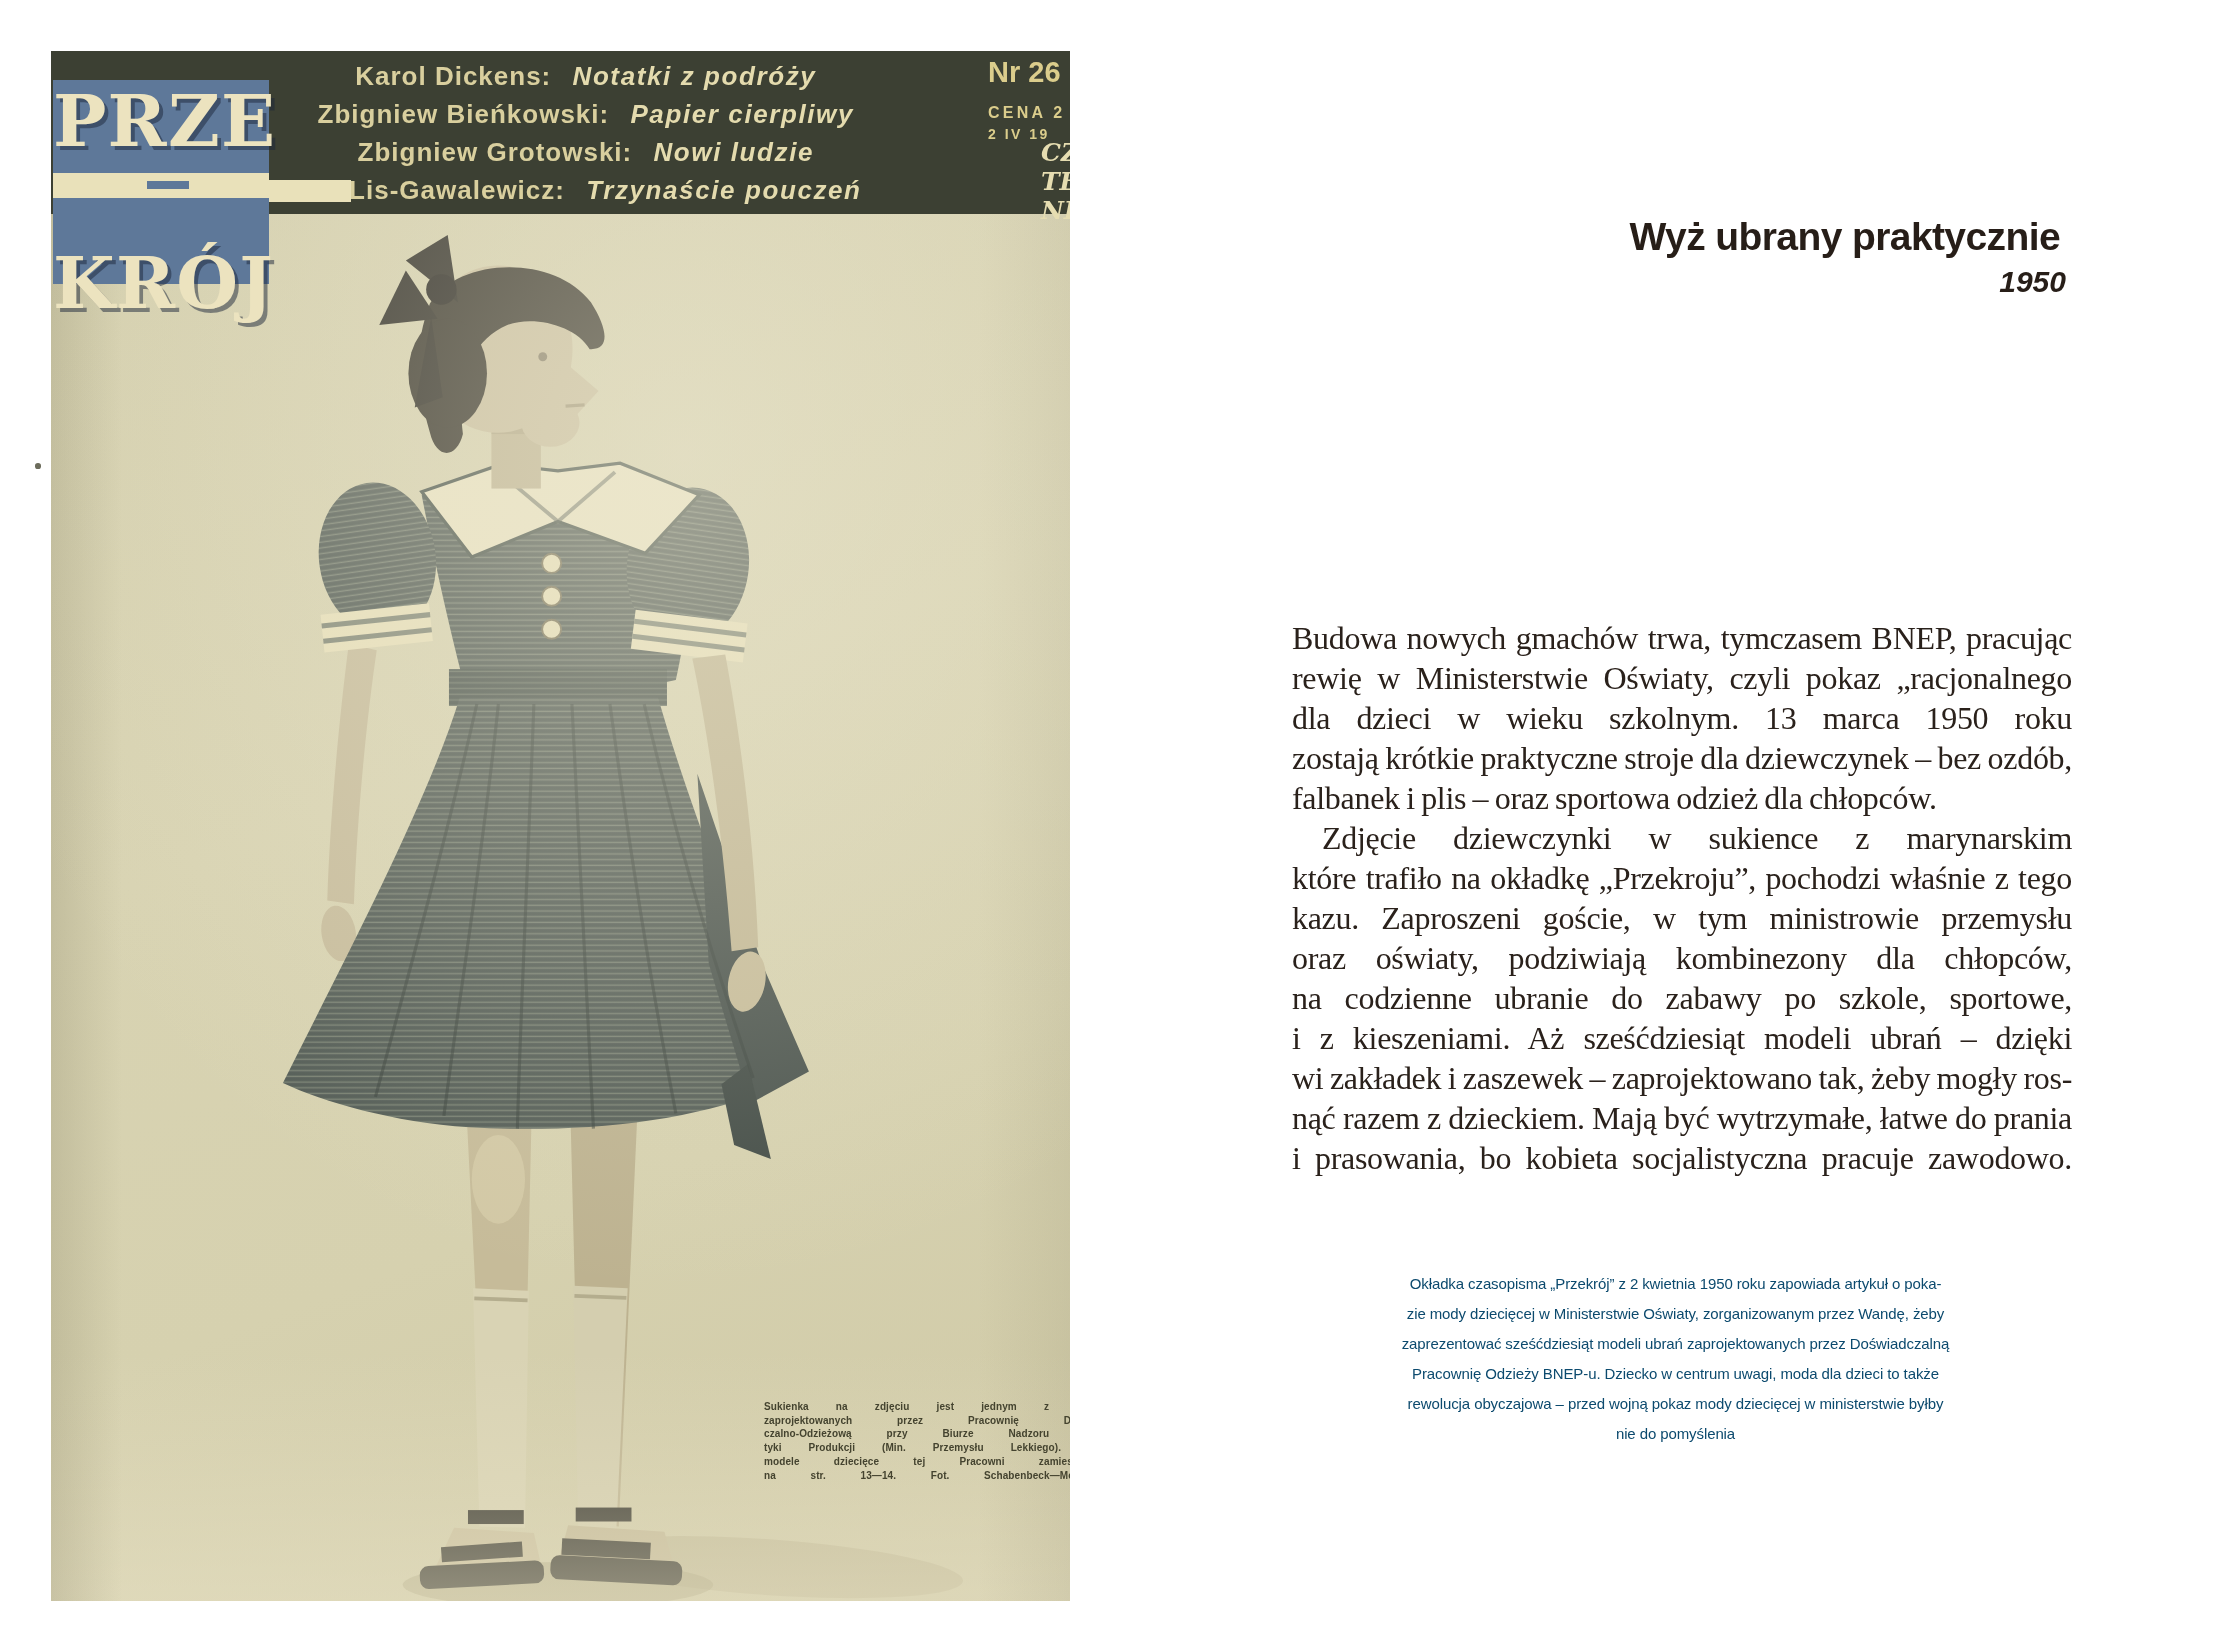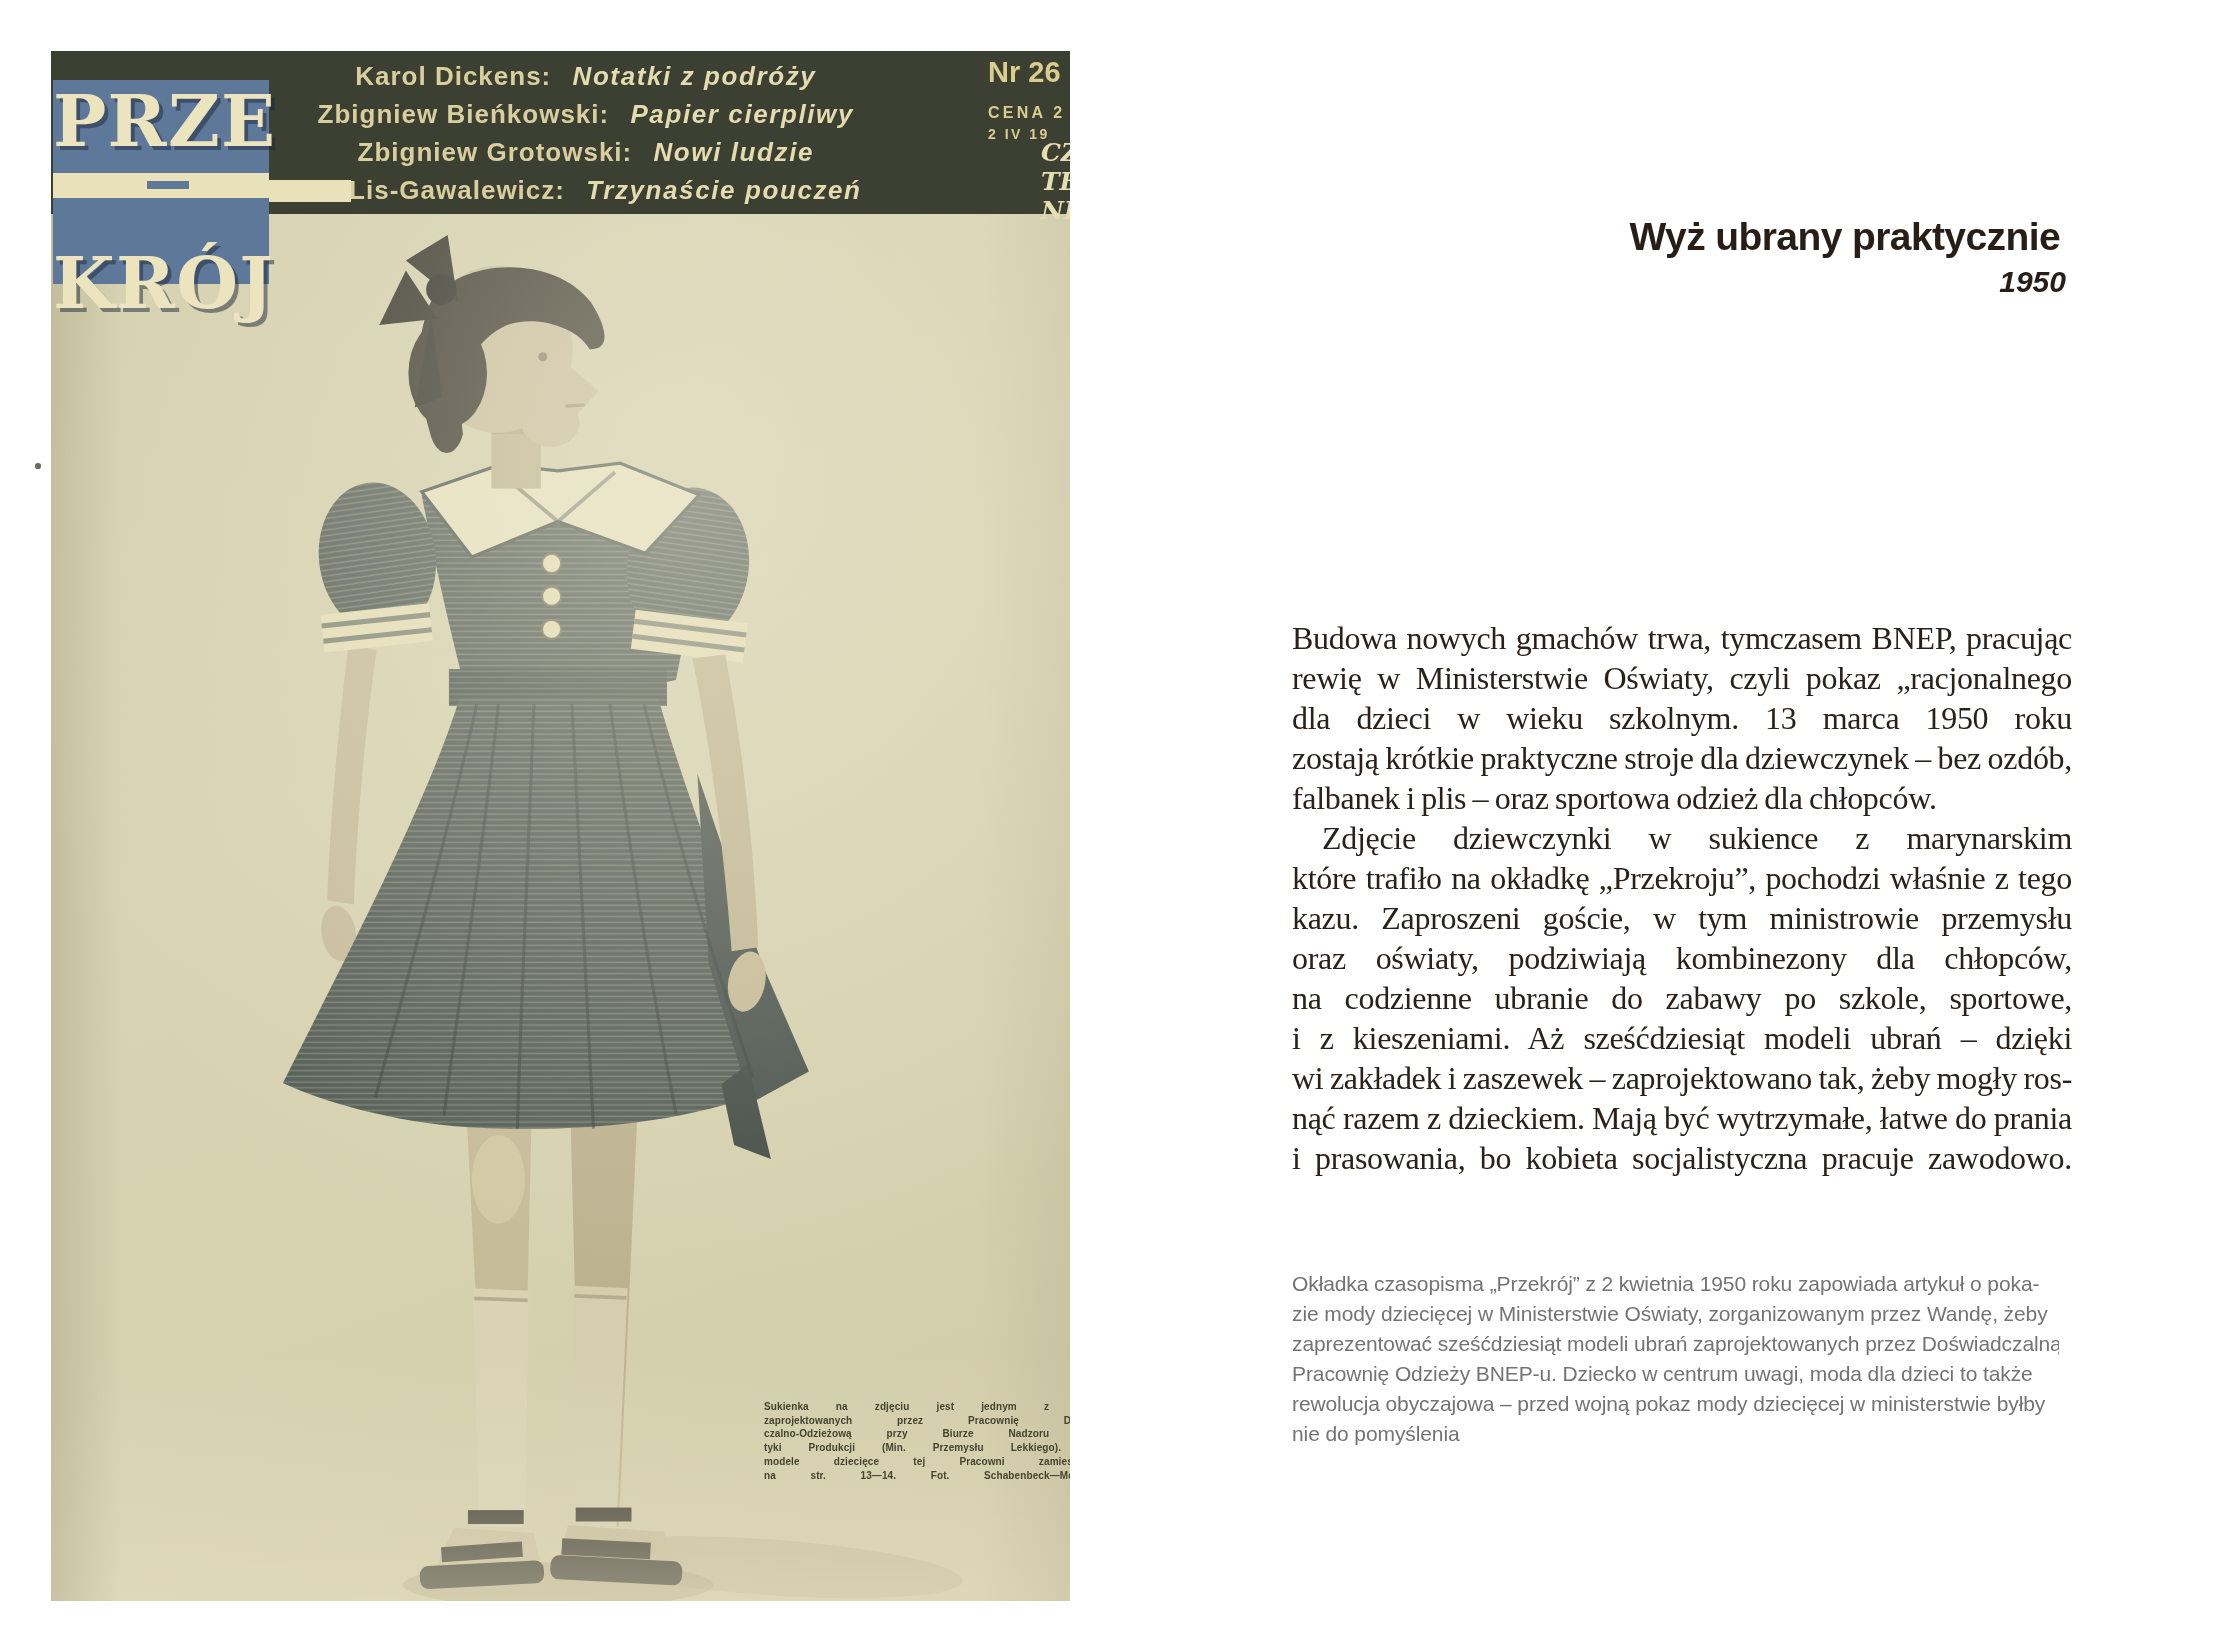--- a/index.html
+++ b/index.html
@@ -48,21 +48,21 @@
                  font-weight:700;letter-spacing:-0.6px;color:#271e18;text-align:right;white-space:nowrap;}
   .article-year{position:absolute;right:150px;top:265px;font-size:30px;font-weight:700;font-style:italic;
                 color:#271e18;text-align:right;}
   .article-body{position:absolute;left:1292px;top:618px;width:780px;
                 font-family:"Liberation Serif",serif;font-size:32px;line-height:40px;color:#2a211b;
                 letter-spacing:-0.3px;word-spacing:-1.3px;}
   .pline{text-align:justify;text-align-last:justify;height:40px;overflow:hidden;}
   .pline.pend{text-align-last:left;font-family:Liberation Serif, serif;}
   .pline.pind{text-indent:30px;}
   .fig-caption{position:absolute;left:1292px;top:1269px;width:767px;
-               font-size:21px;line-height:30px;color:#737373;letter-spacing:-0.1px;}
+               font-size:15px;line-height:30px;color:#0c4a6e;letter-spacing:-0.1px;text-align:center;}
   .fcline{white-space:nowrap;overflow:hidden;}
 </style>
 </head>
 <body>
 
 <div class="cover">
 
   <svg class="girl-svg" viewBox="0 0 1608 2445" aria-hidden="true">
     <defs>
       <pattern id="dstripe" width="9" height="9" patternUnits="userSpaceOnUse">

